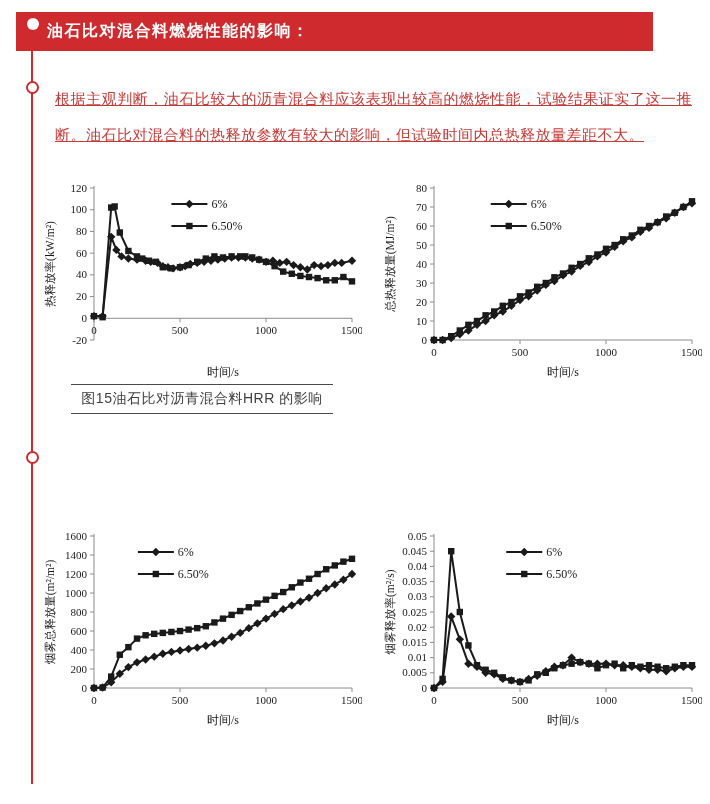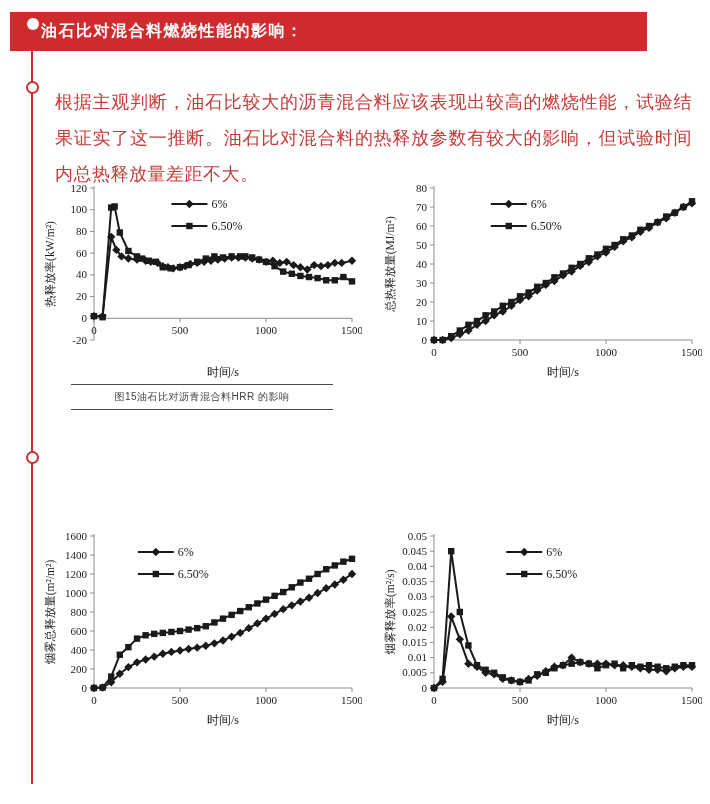--- a/index.html
+++ b/index.html
@@ -1,31 +1,31 @@
 <!DOCTYPE html>
 <html style="--accent: #cf2b2e; --body-text: #c43b38;"><head>
 <meta charset="utf-8">
 <style>
   html,body{margin:0;padding:0;background:#ffffff;}
   .page{position:relative;width:710px;height:804px;background:#fff;overflow:hidden;
         font-family:"Liberation Sans",sans-serif;}
   .vline{position:absolute;left:31px;top:24px;width:2px;height:760px;background:var(--accent,#cf2b2e);}
-  .hbar{position:absolute;left:10px;top:12px;width:637px;height:39px;background:var(--accent,#cf2b2e);
+  .hbar{position:absolute;left:16px;top:12px;width:637px;height:39px;background:var(--accent,#cf2b2e);
         display:flex;align-items:center;z-index:1;}
   .hbar-title{color:#ffffff;font-weight:bold;font-size:16px;padding-left:31px;letter-spacing:1.5px;}
   .bullet-filled{position:absolute;left:27px;top:18px;width:12px;height:12px;border-radius:50%;
         background:#ffffff;z-index:2;}
   .bullet-hollow{position:absolute;left:26px;width:9px;height:9px;border-radius:50%;background:#ffffff;
         border:2px solid var(--accent,#cf2b2e);z-index:2;}
-  .para{position:absolute;left:55px;width:637px;font-size:18px;line-height:36px;
-        color:var(--body-text,#c43b38);text-align:justify;letter-spacing:0.5px;}
+  .para{position:absolute;left:55px;width:637px;font-size:15px;line-height:36px;
+        color:var(--body-text,#c43b38);text-align:justify;letter-spacing:0.5px;text-decoration:underline;}
   .figrow{position:absolute;left:42px;width:660px;display:flex;justify-content:space-between;}
   figure{margin:0;width:320px;}
   figcaption{margin:4px auto 12px;width:262px;border-top:1px solid #4a4a4a;border-bottom:1px solid #4a4a4a;
-        color:#3f3f3f;font-size:10px;text-align:center;padding:5px 0;letter-spacing:0.5px;}
+        color:#3f3f3f;font-size:14px;text-align:center;padding:5px 0;letter-spacing:0.5px;}
   svg.chart{display:block;}
   svg.chart text{font-family:"Liberation Serif","DejaVu Serif",serif;}
 </style>
 </head>
 <body>
 
 <div class="page">
 
   <div class="vline"></div>
 

